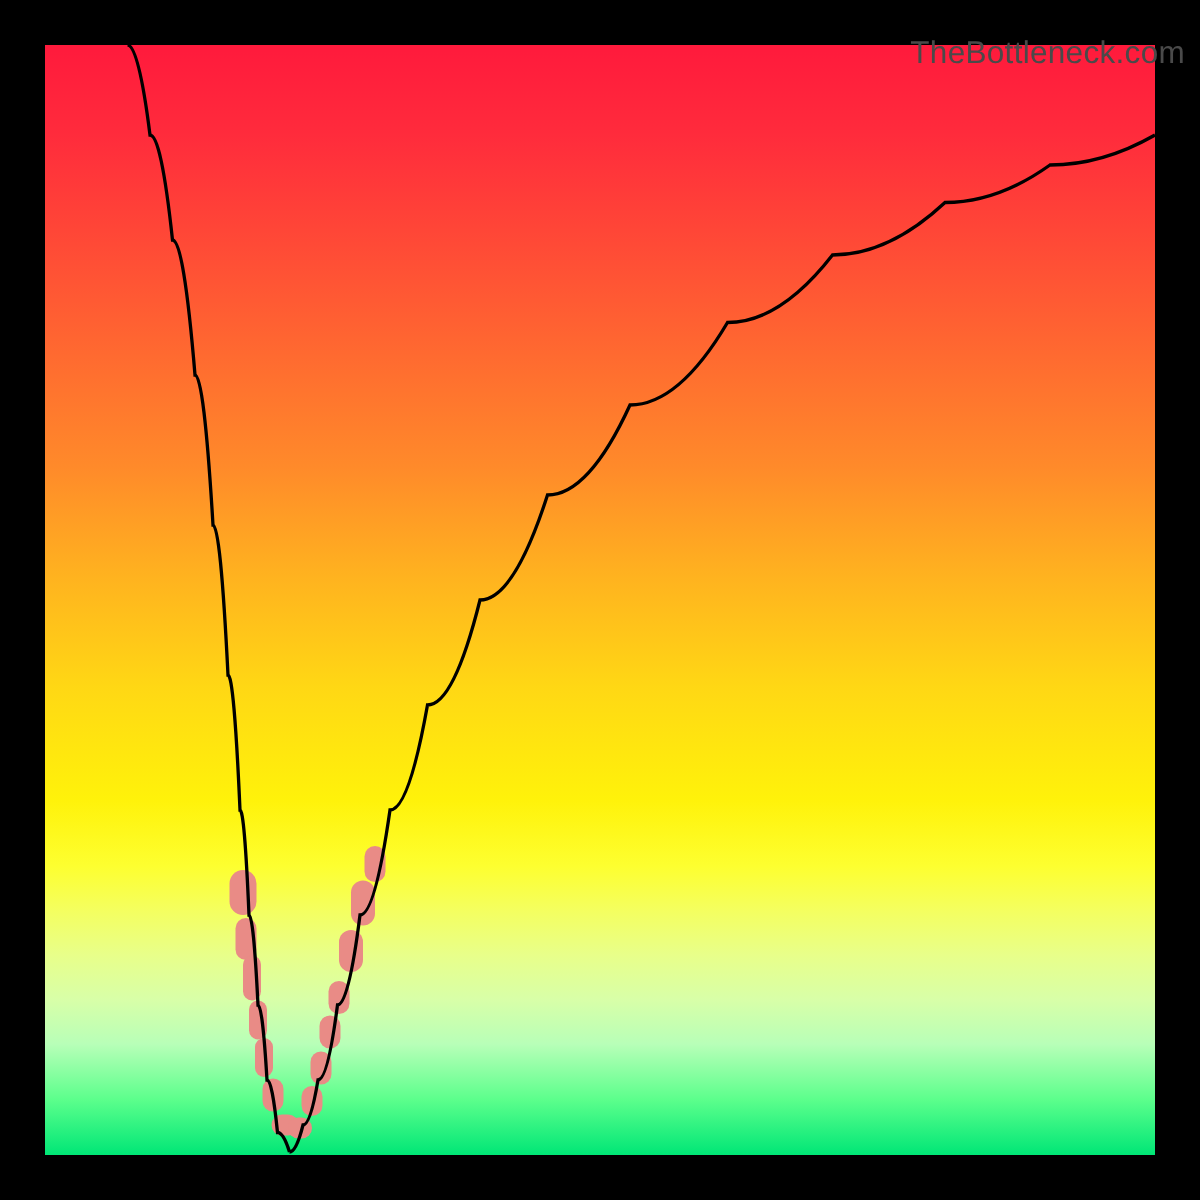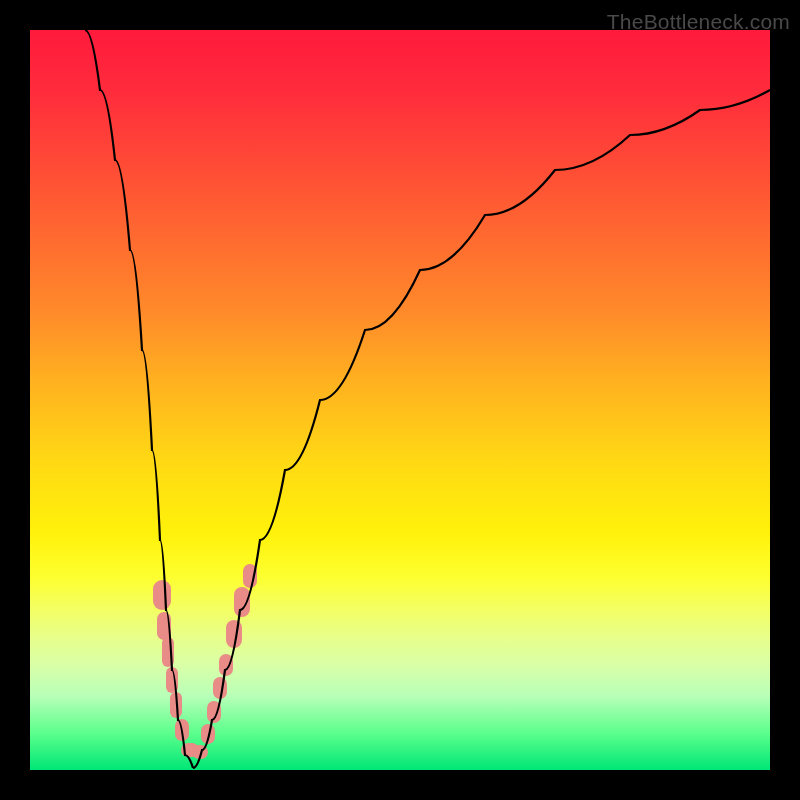--- a/index.html
+++ b/index.html
@@ -37,21 +37,21 @@
       #fdff30 74%,
       #f4ff60 78%,
       #e8ff8a 82%,
       #d8ffa8 86%,
       #b8ffb8 90%,
       #5cff8c 95%,
       #00e676 100%);
   }
   .watermark {
     position: absolute;
-    top: 10px;
+    top: 24px;
     right: 10px;
     color: #4a4a4a;
     font-size: 21px;
     font-weight: 500;
     letter-spacing: 0.2px;
     user-select: none;
   }
   svg.curve {
     position: absolute;
     left: 0;

